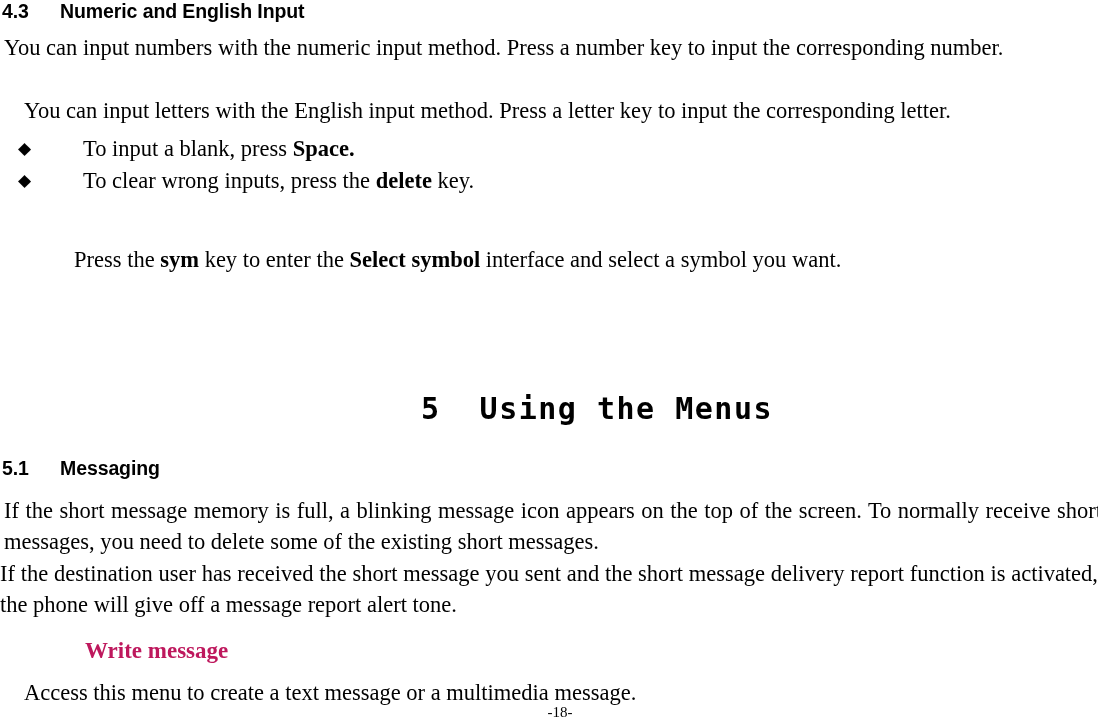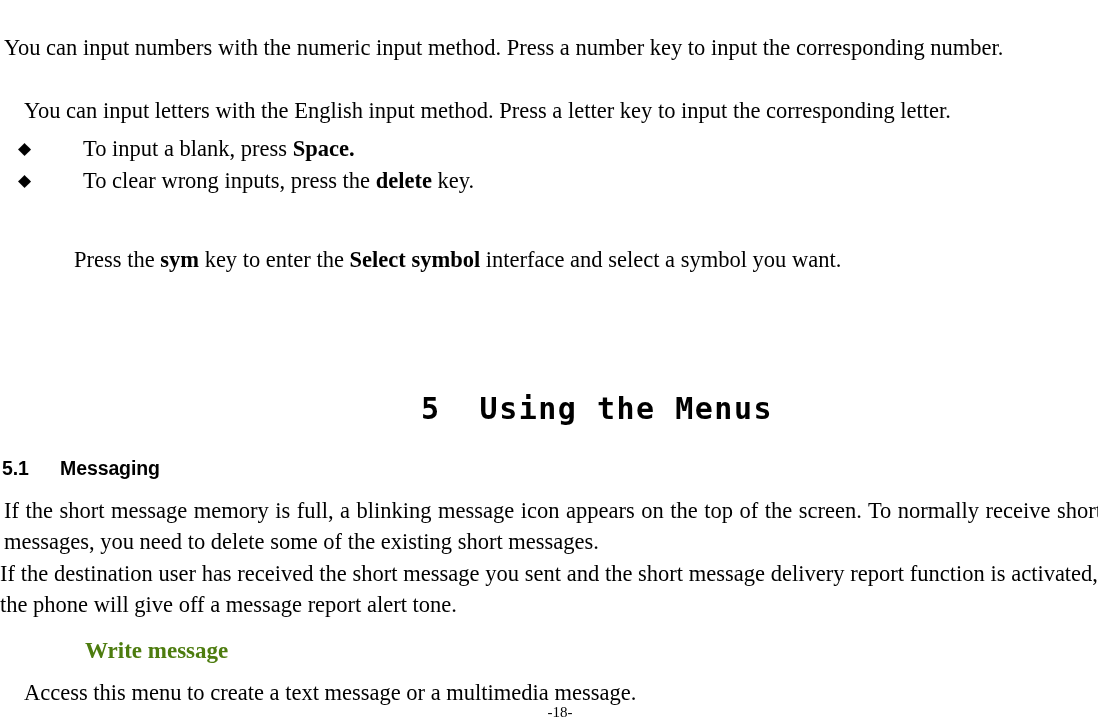--- a/index.html
+++ b/index.html
@@ -87,21 +87,21 @@
     color: #000;
     padding-left: 48px;
   }
 
   
   .sub-heading {
     font-family: "Liberation Serif", "DejaVu Serif", serif;
     font-weight: bold;
     font-size: 23px;
     line-height: 1.0;
-    color: #4d7c0f;
+    color: #be185d;
   }
 
   
   .page-number {
     font-size: 15px;
     line-height: 1.0;
     text-align: center;
     color: #000;
   }
 
@@ -122,20 +122,21 @@
   #blk-para51c    { left: 0px;  top: 678px; width: 1098px; }
   #blk-pagenum    { left: 0px;  top: 705px; width: 1120px; }
 
   b, strong { font-weight: bold; }
 </style>
 </head>
 <body>
 
 <div class="page">
 
+  <div class="abs sec-heading" id="blk-sec43"><span class="sec-num">4.3</span><span>Numeric and English Input</span></div>
 
   <p class="abs para justify" id="blk-para43a">You can input numbers with the numeric input method. Press a number key to input the corresponding number.</p>
 
   <p class="abs para nojustify" id="blk-para43b">You can input letters with the English input method. Press a letter key to input the corresponding letter.</p>
 
   <ul class="abs bullet-list" id="blk-bullets">
     <li class="bullet-item">
       <span class="bullet-glyph">◆</span><span>To input a blank, press </span><b>Space.</b><span></span>
     </li>
     <li class="bullet-item">

